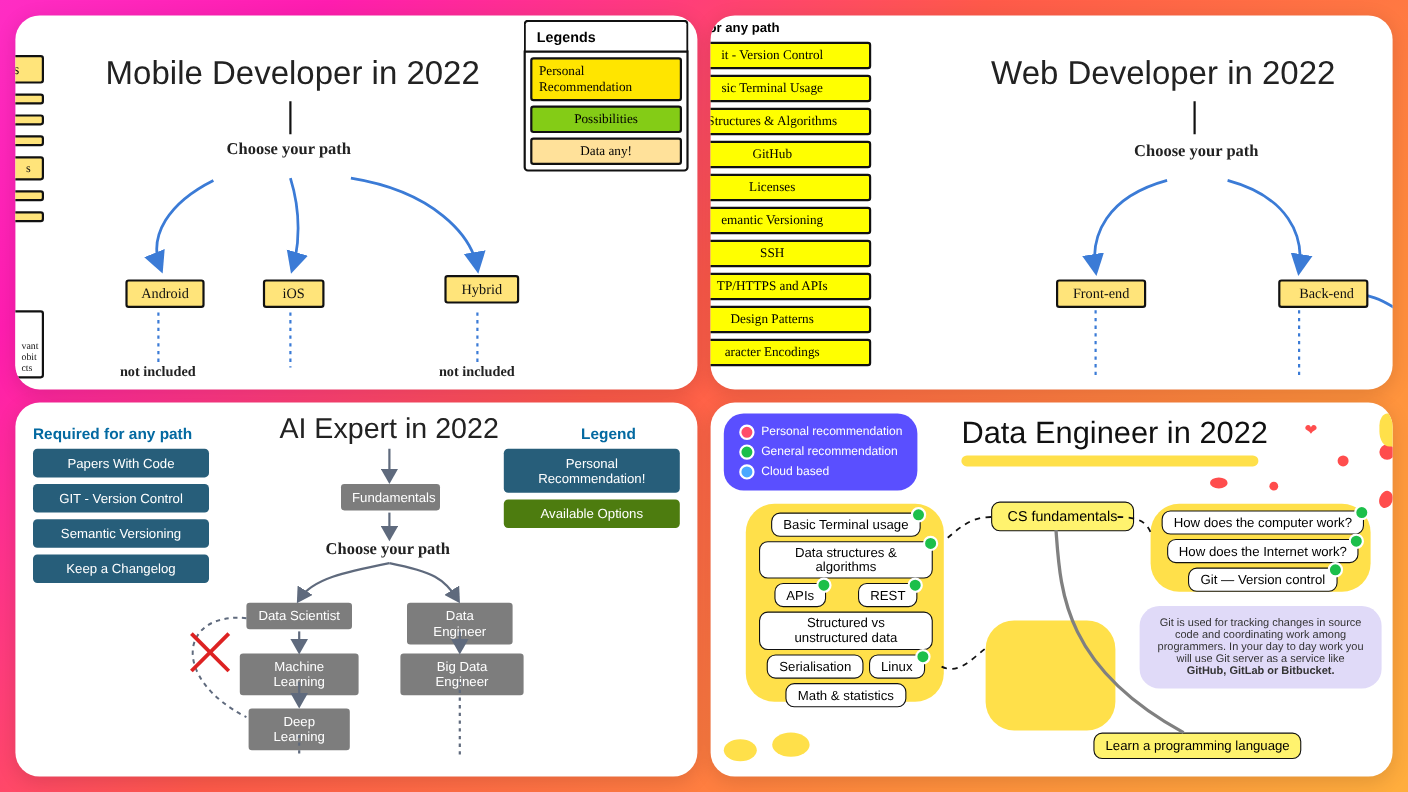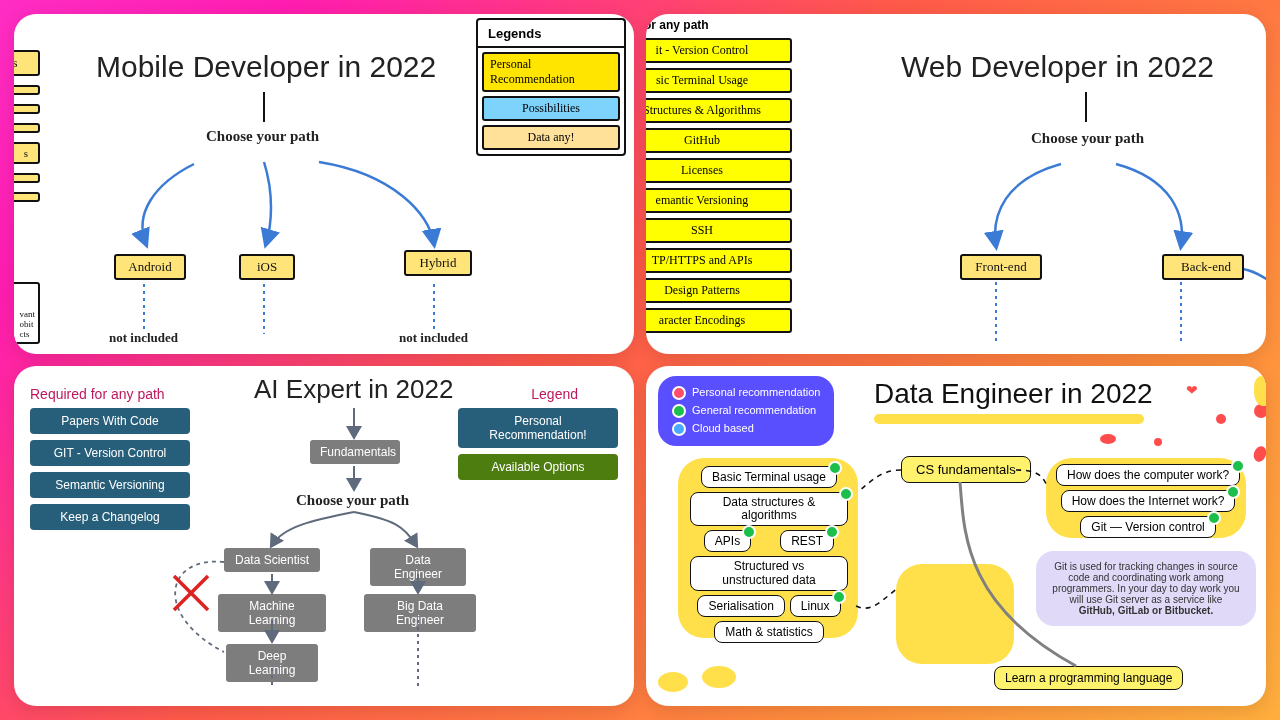--- a/index.html
+++ b/index.html
@@ -63,21 +63,21 @@
     font-family: "Comic Sans MS", cursive;
     font-size: 12px;
     display: flex; align-items: center; justify-content: center;
     padding: 3px 6px;
   }
   .stripcrop { position: absolute; display: flex; flex-direction: column; align-items: flex-end; gap: 9px; }
   .stripcrop .ybox { position: relative; width: 180px; justify-content: center; }
   svg { position: absolute; inset: 0; width: 100%; height: 100%; overflow: visible; pointer-events: none; }
 
   
-  .ai-label { font-size: 14px; font-weight: 400; color: #be185d; position: absolute; }
+  .ai-label { font-size: 14px; font-weight: 700; color: #0369a1; position: absolute; }
   .ai-btn {
     position: relative;
     background: #275e7a; color: #fff;
     font-size: 12px; border-radius: 4px;
     padding: 6px 8px; text-align: center;
     margin-bottom: 6px; width: 160px;
   }
   .ai-btn.gray {
     background: #4d7c0f;
   }
@@ -140,21 +140,21 @@
     <div class="ybox" style="width:60px;"></div>
     <div class="ybox" style="width:60px; font-size:11px; justify-content:flex-end;">s</div>
     <div class="ybox" style="width:60px;"></div>
     <div class="ybox" style="width:60px;"></div>
   </div>
   <div style="position:absolute; left:-34px; top:268px; width:60px; height:62px; background:#fff; border:2px solid #111; border-radius:3px; font-size:9px; padding:3px; font-family:'Comic Sans MS',cursive; display:flex; align-items:flex-end; justify-content:flex-end; color:#111;">vant<br>obit<br>cts</div>
 
   <div class="bordertitle" style="right:8px; top:4px; width:150px; border-bottom:none; border-radius:4px 4px 0 0; padding:6px 10px;">Legends</div>
   <div style="position:absolute; right:8px; top:32px; width:150px; border:2px solid #111; border-radius:0 0 4px 4px; padding:4px; display:flex; flex-direction:column; gap:4px;">
     <div class="bbox" style="background:#ffe500;">Personal Recommendation</div>
-    <div class="bbox" style="background:#7dd3fc;text-align:center;">Possibilities</div>
+    <div class="bbox" style="background:#84cc16;text-align:center;">Possibilities</div>
     <div class="bbox" style="background:#ffe19a;">Data any!</div>
   </div>
 </div>
 
 <div class="card">
   <div class="title" style="right:52px; top:36px;">Web Developer in 2022</div>
   <svg>
     <defs>
       <marker id="arB2" markerWidth="10" markerHeight="10" refX="6" refY="5" orient="auto">
         <path d="M0,1 L8,5 L0,9 Z" fill="#3b7bd6"></path>

